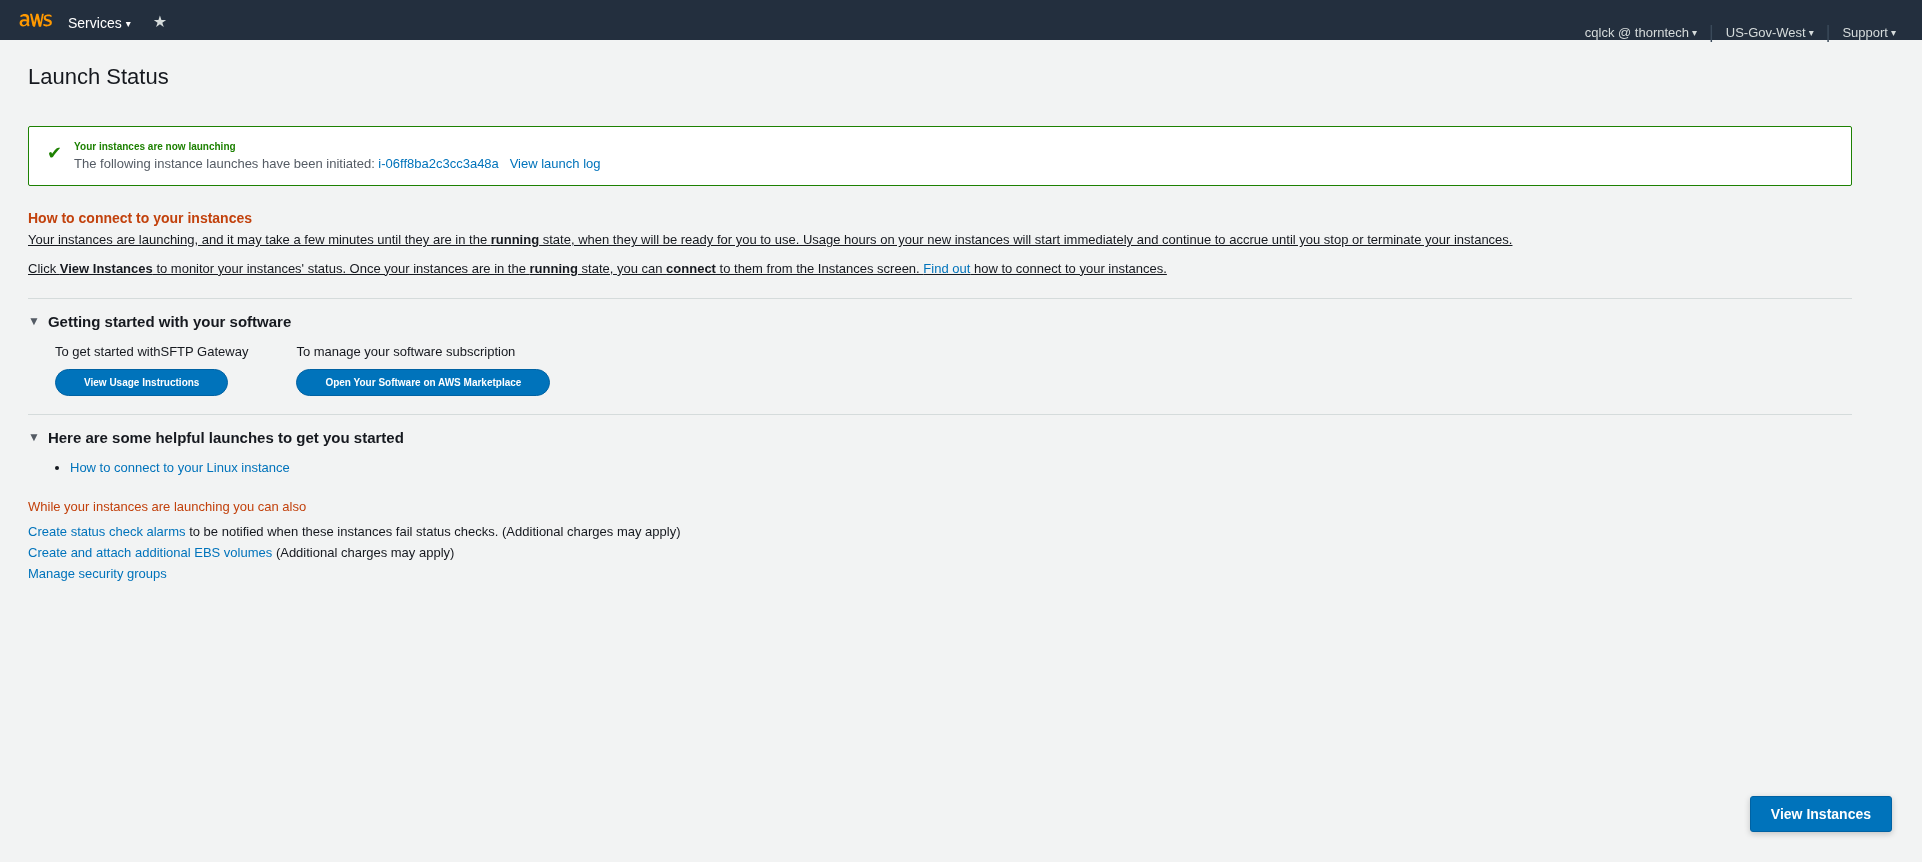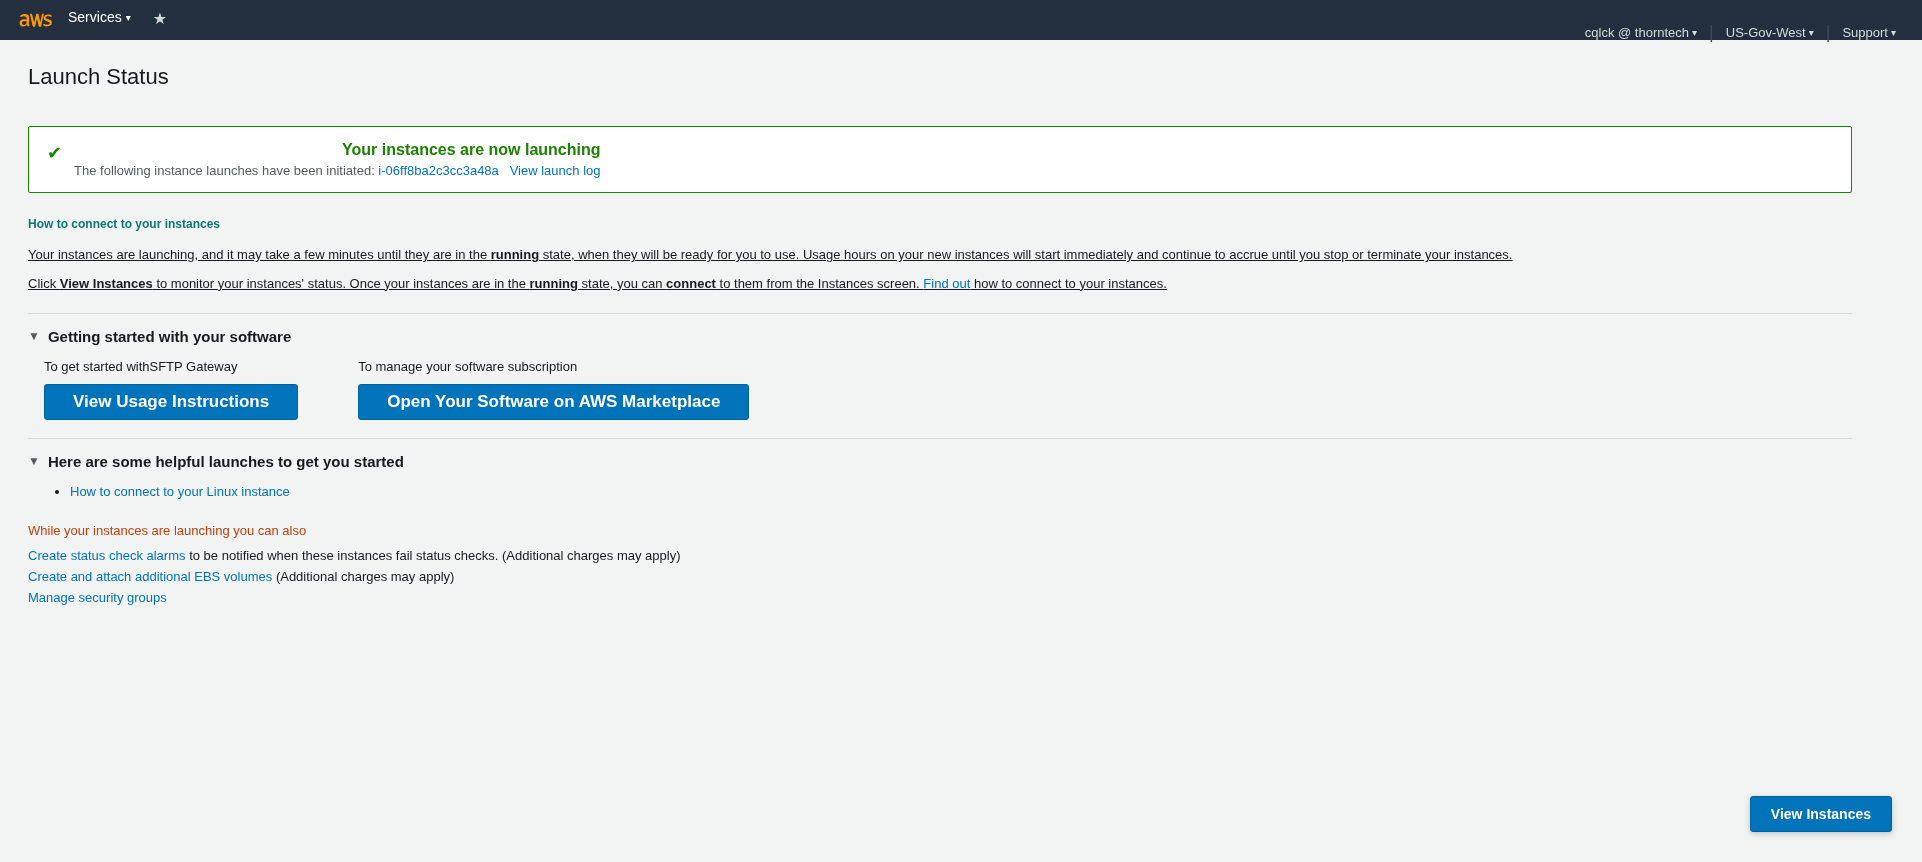--- a/index.html
+++ b/index.html
@@ -9,21 +9,21 @@
     .navbar {
       background: #232f3e;
       height: 40px;
       display: flex;
       align-items: center;
       padding: 0 16px;
       position: relative;
     }
     .navbar-left {
       display: flex;
-      align-items: flex-start;
+      align-items: flex-end;
       gap: 8px;
     }
     .aws-logo {
       width: 36px;
       height: 22px;
     }
     .nav-services {
       color: #fff;
       font-size: 14px;
       display: flex;
@@ -87,39 +87,38 @@
     .success-icon {
       color: #1d8102;
       font-size: 18px;
       flex-shrink: 0;
       margin-top: 1px;
     }
     .success-content {}
     .success-title {
       color: #1d8102;
       font-weight: 700;
-      font-size: 16px;
+      font-size: 10px;
       margin-bottom: 4px;
-      text-align: right;
     }
     .success-subtitle {
       color: #545b64;
       font-size: 13px;
     }
     .success-subtitle a {
       color: #0073bb;
       text-decoration: none;
     }
 
     
     .section-header {
-      font-size: 12px;
+      font-size: 14px;
       font-weight: 600;
-      color: #0f766e;
-      margin-bottom: 14px;
+      color: #c2410c;
+      margin-bottom: 4px;
       margin-top: 8px;
     }
 
     
     .desc-text {
       font-size: 13px;
       color: #16191f;
       line-height: 1.6;
       margin-bottom: 8px;
       text-decoration: underline;
@@ -144,39 +143,39 @@
       margin-bottom: 14px;
     }
     .collapse-arrow {
       font-size: 12px;
       color: #545b64;
     }
 
     
     .software-grid {
       display: flex;
-      gap: 60px;
-      margin-left: 16px;
+      gap: 48px;
+      margin-left: 27px;
       margin-bottom: 10px;
     }
     .software-col {}
     .software-col-label {
       font-size: 13px;
       color: #16191f;
       margin-bottom: 10px;
     }
 
     
     .btn-primary {
       background: #0073bb;
       color: #fff;
       border: 1px solid #0062a3;
-      border-radius: 3px;
+      border-radius: 15px;
       padding: 7px 28px;
-      font-size: 17px;
+      font-size: 10px;
       font-weight: 700;
       cursor: pointer;
     }
 
     
     .resources-grid {
       display: flex;
       gap: 40px;
       margin-left: 24px;
       margin-bottom: 16px;

